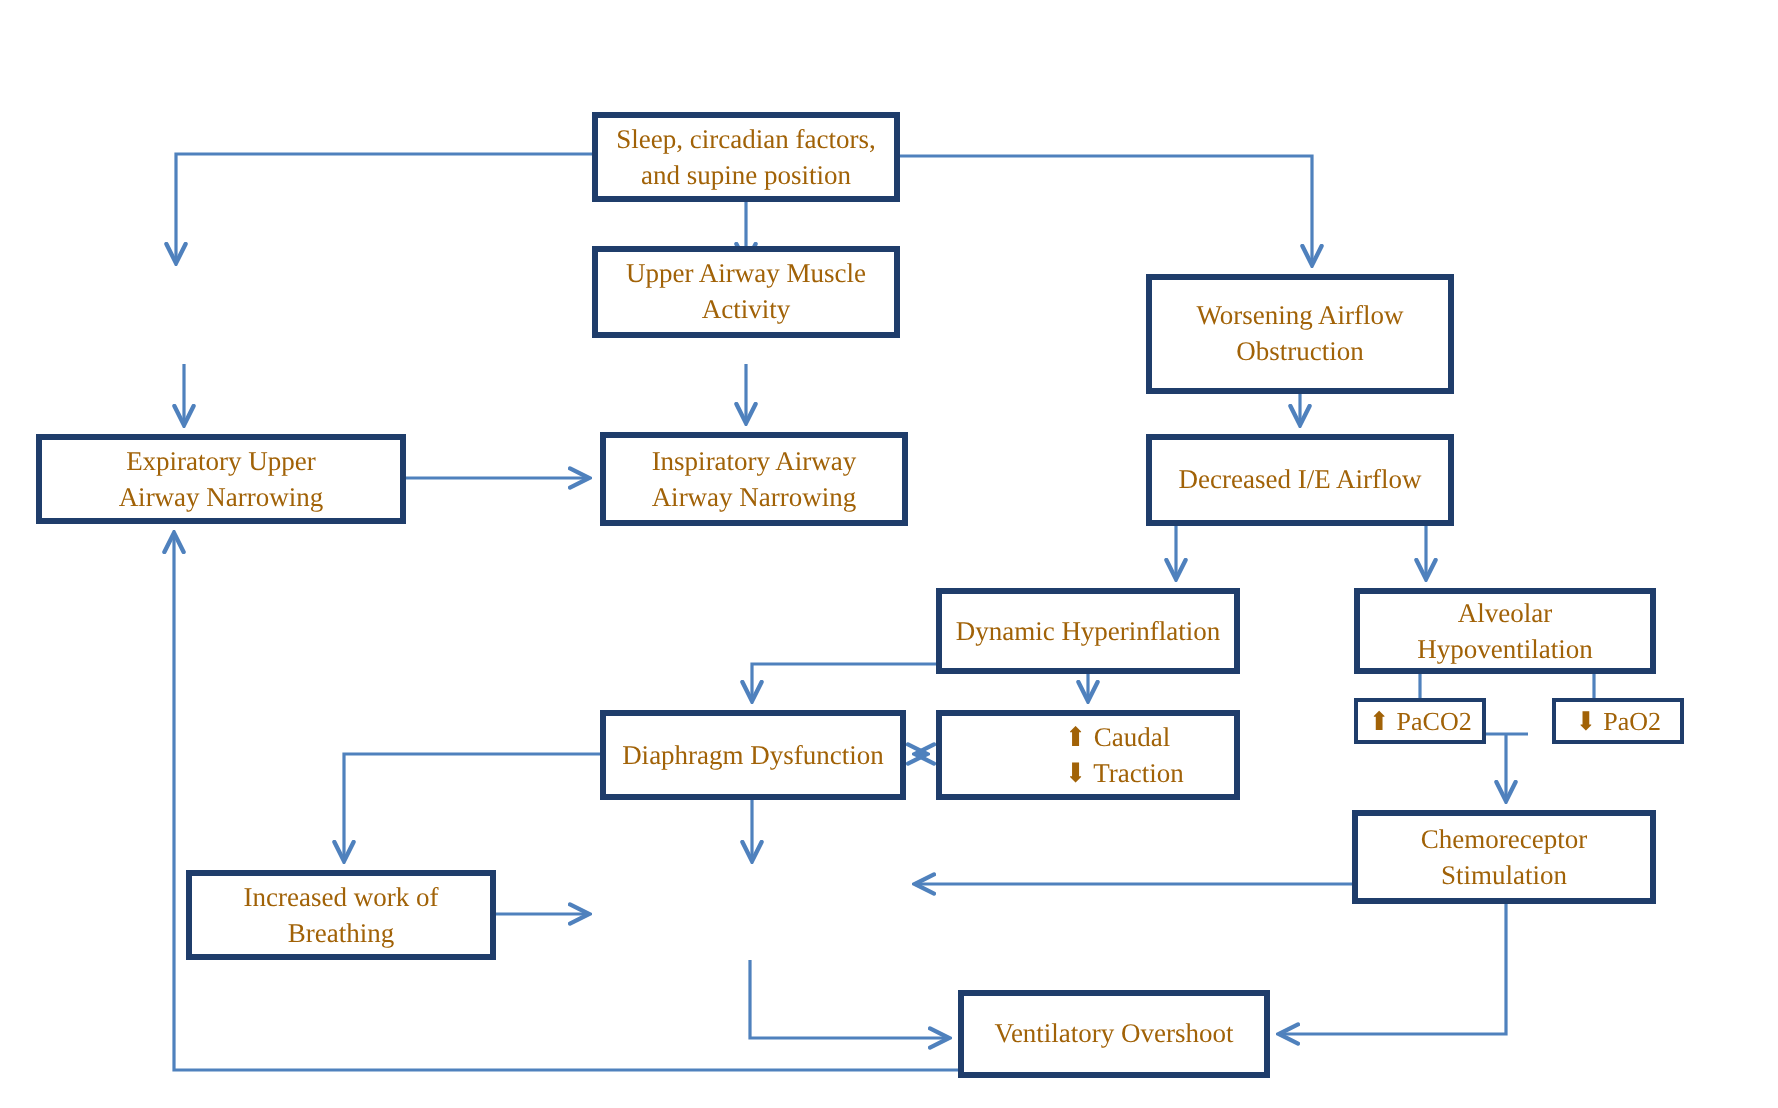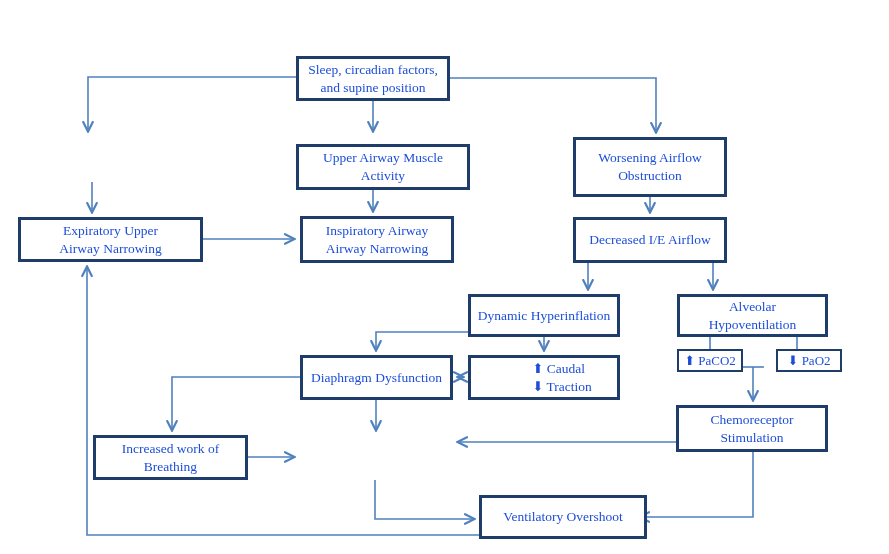--- a/index.html
+++ b/index.html
@@ -13,21 +13,21 @@
   #arrows{position:absolute;left:0;top:0;width:889px;height:554px;}
   .box{
     position:absolute;
     box-sizing:border-box;
     background:#ffffff;
     border:3px solid #1f3d6b;
     display:flex;
     align-items:center;
     justify-content:center;
     text-align:center;
-    color:#1d4ed8;
+    color:#a16207;
     font-size:13.5px;
     line-height:1.32;
     z-index:2;
   }
   .box.small{border-width:2.5px;font-size:13px;text-align:center;}
   .lbl{white-space:pre-line;}
   .lbl.align-left{text-align:left;display:inline-block;margin-left:36px;}
   .bold-arrow, .lbl{pointer-events:none;}
 </style>
 </head>
@@ -67,21 +67,21 @@
       <path d="M479 535 L87 535 L87 267" marker-end="url(#vhead)"></path>
     </g>
   </svg>
 
   <div class="box" style="left:296px;top:56px;width:154px;height:45px">
     <span class="lbl">Sleep, circadian factors,
 and supine position</span>
   </div>
 
 
-  <div class="box" style="left:296px;top:144px;width:174px;height:46px">
+  <div class="box" style="left:296px;top:123px;width:154px;height:46px">
     <span class="lbl">Upper Airway Muscle
 Activity</span>
   </div>
 
   <div class="box" style="left:573px;top:137px;width:154px;height:60px">
     <span class="lbl">Worsening Airflow
 Obstruction</span>
   </div>
 
   <div class="box" style="left:18px;top:217px;width:185px;height:45px">
@@ -128,17 +128,17 @@
     <span class="lbl">Chemoreceptor
 Stimulation</span>
   </div>
 
   <div class="box" style="left:93px;top:435px;width:155px;height:45px">
     <span class="lbl">Increased work of
 Breathing</span>
   </div>
 
 
-  <div class="box" style="left:479px;top:495px;width:168px;height:44px">
+  <div class="box" style="left:479px;top:495px;width:156px;height:44px">
     <span class="lbl">Ventilatory Overshoot</span>
   </div>
 
 </div>
 
 </body></html>

